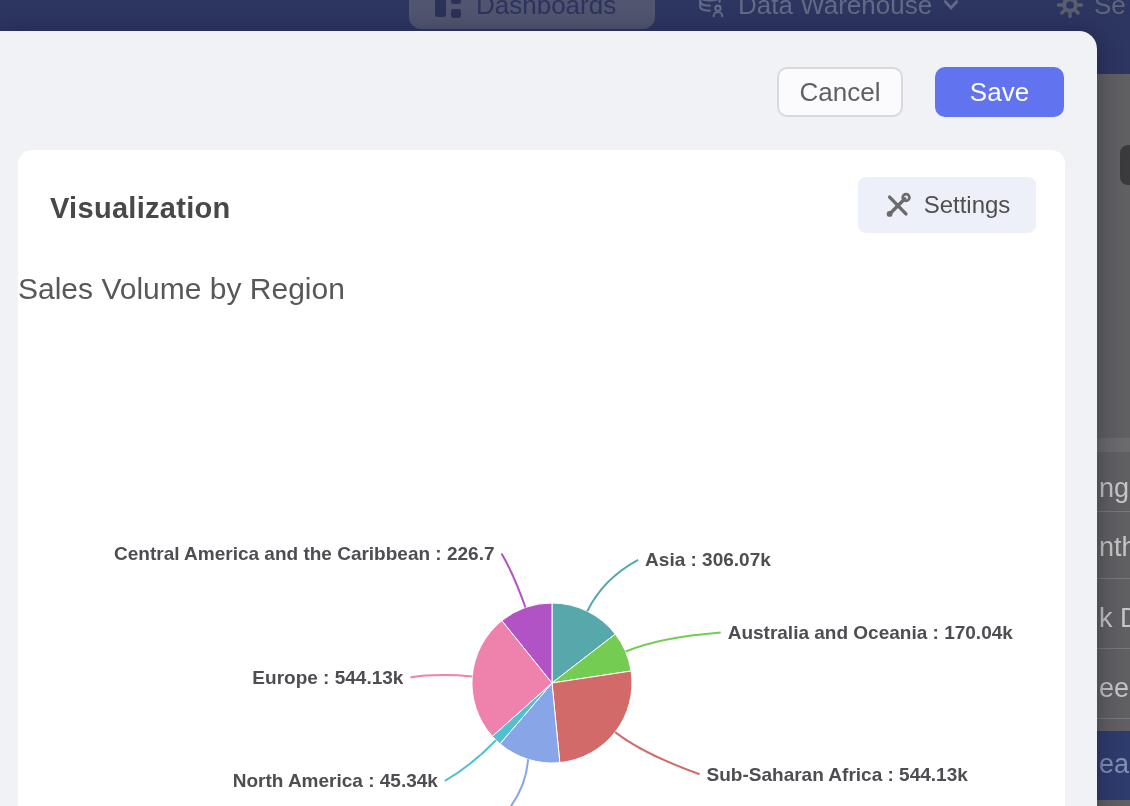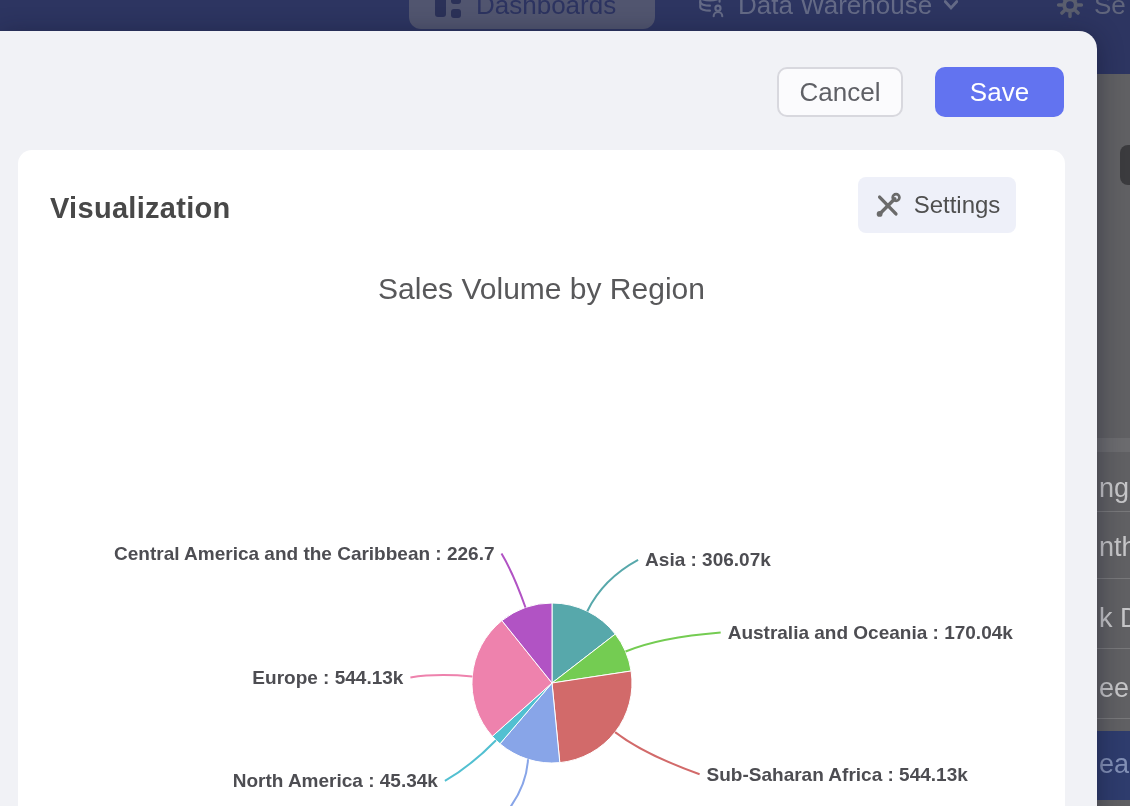--- a/index.html
+++ b/index.html
@@ -53,28 +53,28 @@
     position:absolute;left:935px;top:36px;width:129px;height:50px;
     background:#6273f0;border-radius:10px;font-size:26px;color:#ffffff;
   }
   
   .card{
     position:absolute;left:18px;top:119px;width:1047px;height:760px;
     background:#ffffff;border-radius:14px;overflow:hidden;
   }
   .card-title{position:absolute;left:32px;top:42px;font-size:29px;font-weight:bold;color:#484848;letter-spacing:.3px;}
   .settings-btn{
-    position:absolute;left:840px;top:27px;width:158px;height:56px;
+    position:absolute;left:840px;top:27px;width:178px;height:56px;
     background:#eef0f9;border-radius:8px;
     display:flex;align-items:center;justify-content:center;gap:13px;
   }
   .settings-btn .settings-label{font-size:24px;color:#4f4f4f;}
   .chart-title{
     position:absolute;left:0;top:122px;width:100%;
-    text-align:center;font-size:30px;color:#58585a;
+    font-size:30px;color:#58585a;
   }
   .pie-svg{position:absolute;left:0;top:0;}
   .pie-label{font-family:"Liberation Sans",sans-serif;font-size:19px;font-weight:bold;fill:#4d4d52;}
 </style>
 </head>
 <body>
 
 <div class="nav">
   <div class="nav-pill">
     <span class="dash-icon">

